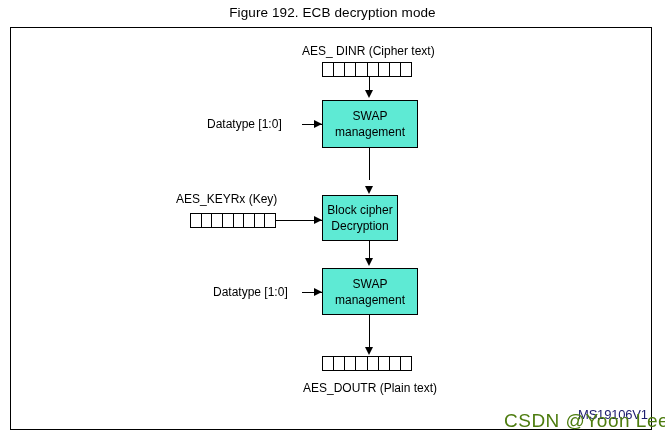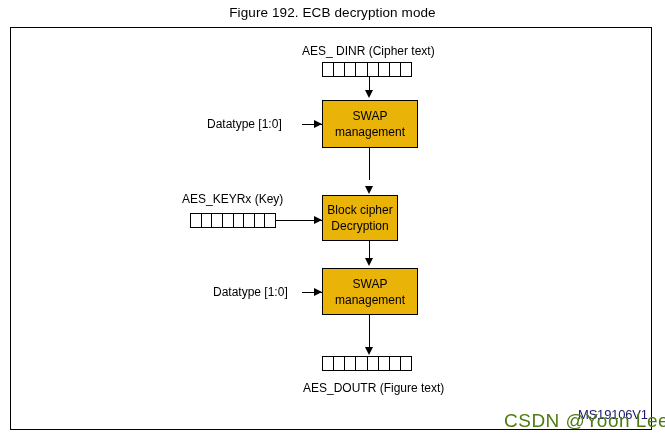--- a/index.html
+++ b/index.html
@@ -64,21 +64,21 @@
   }
   .register .cell:last-child {
     border-right: none;
   }
 
   
   .proc-box {
     position: absolute;
     border: 1.4px solid #000000;
     box-sizing: border-box;
-    background: #eab308;
+    background: #5eead4;
     display: flex;
     flex-direction: column;
     align-items: center;
     justify-content: center;
     font-size: 12px;
     line-height: 16px;
     text-align: center;
   }
 
   
@@ -159,21 +159,21 @@
 <div class="arrow-right" style="left:314px; top:120px;"></div>
 
 <div class="vline" style="left:369px; top:148px; height:32px;"></div>
 <div class="arrow-down" style="left:365px; top:186px;"></div>
 
 <div class="proc-box" style="left:322px; top:195px; width:76px; height:46px;">
   <div>Block cipher</div>
   <div>Decryption</div>
 </div>
 
-<div class="lbl" style="left:182px; top:192px;">AES_KEYRx (Key)</div>
+<div class="lbl" style="left:176px; top:192px;">AES_KEYRx (Key)</div>
 
 <div class="register" id="reg-key" style="left:190px; top:213px; width:86px;">
     <div class="cell"></div>
     <div class="cell"></div>
     <div class="cell"></div>
     <div class="cell"></div>
     <div class="cell"></div>
     <div class="cell"></div>
     <div class="cell"></div>
     <div class="cell"></div>
@@ -201,17 +201,17 @@
     <div class="cell"></div>
     <div class="cell"></div>
     <div class="cell"></div>
     <div class="cell"></div>
     <div class="cell"></div>
     <div class="cell"></div>
     <div class="cell"></div>
     <div class="cell"></div>
   </div>
 
-<div class="lbl" style="left:303px; top:381px;">AES_DOUTR (Figure text)</div>
+<div class="lbl" style="left:303px; top:381px;">AES_DOUTR (Plain text)</div>
 
 <div class="ref-code" style="left:578px; top:407px;">MS19106V1</div>
 
 <div class="watermark" style="left:484px; top:410px;">CSDN @Yoon Lee</div>
 
 </body></html>

